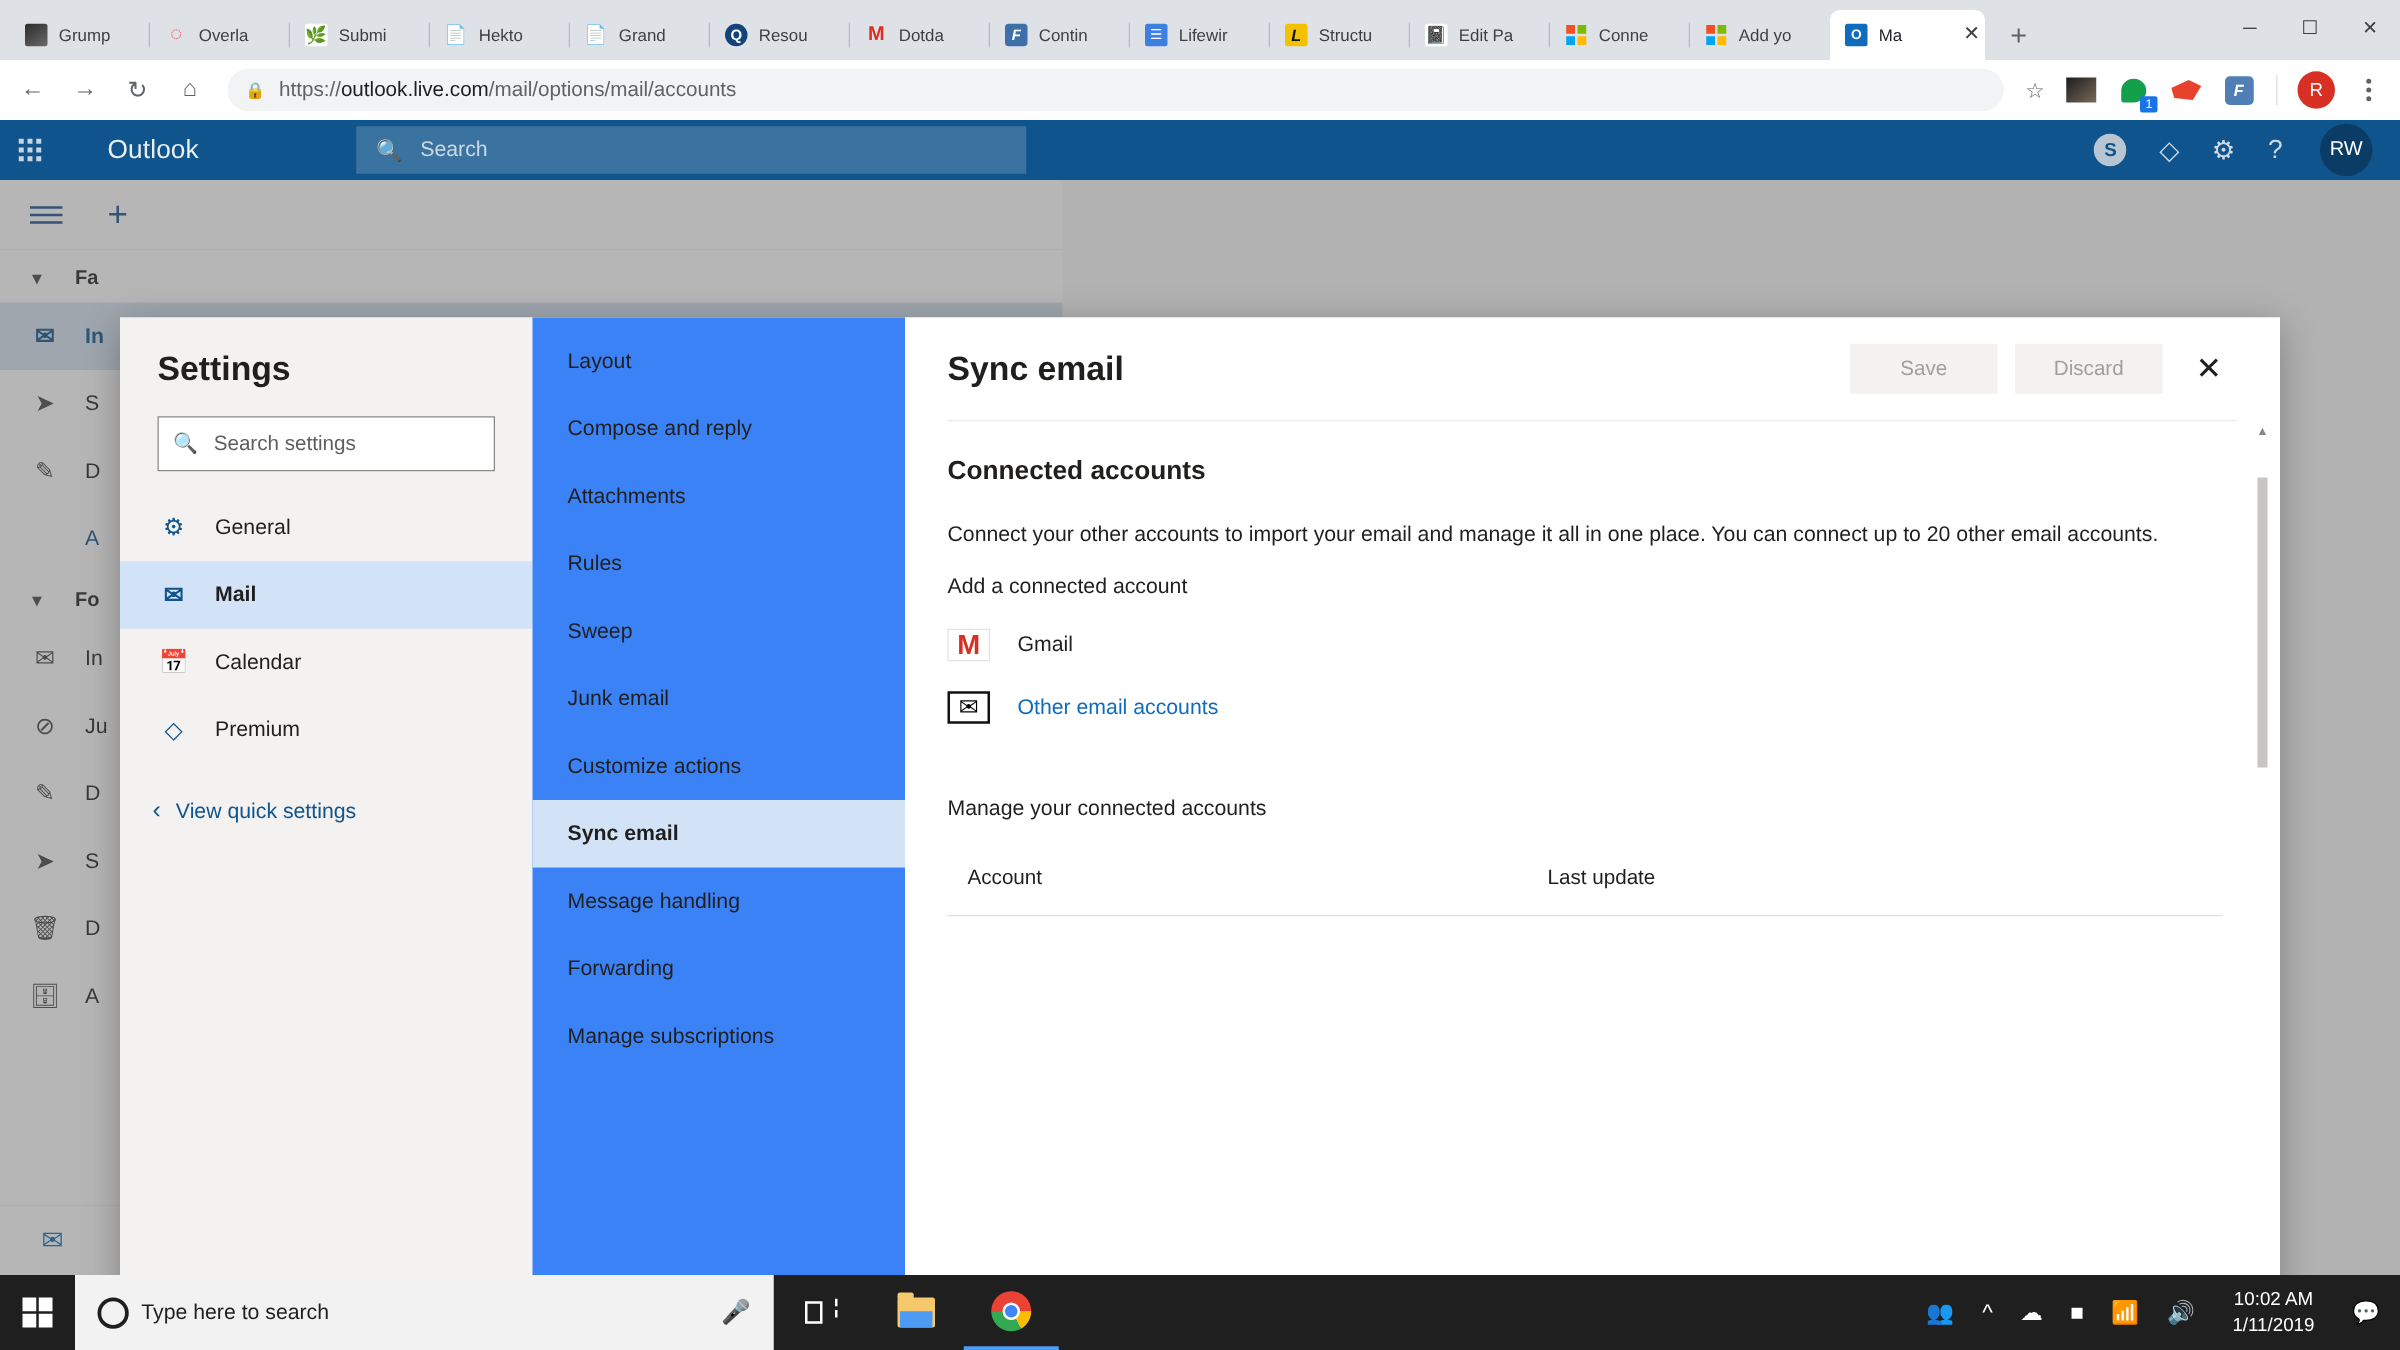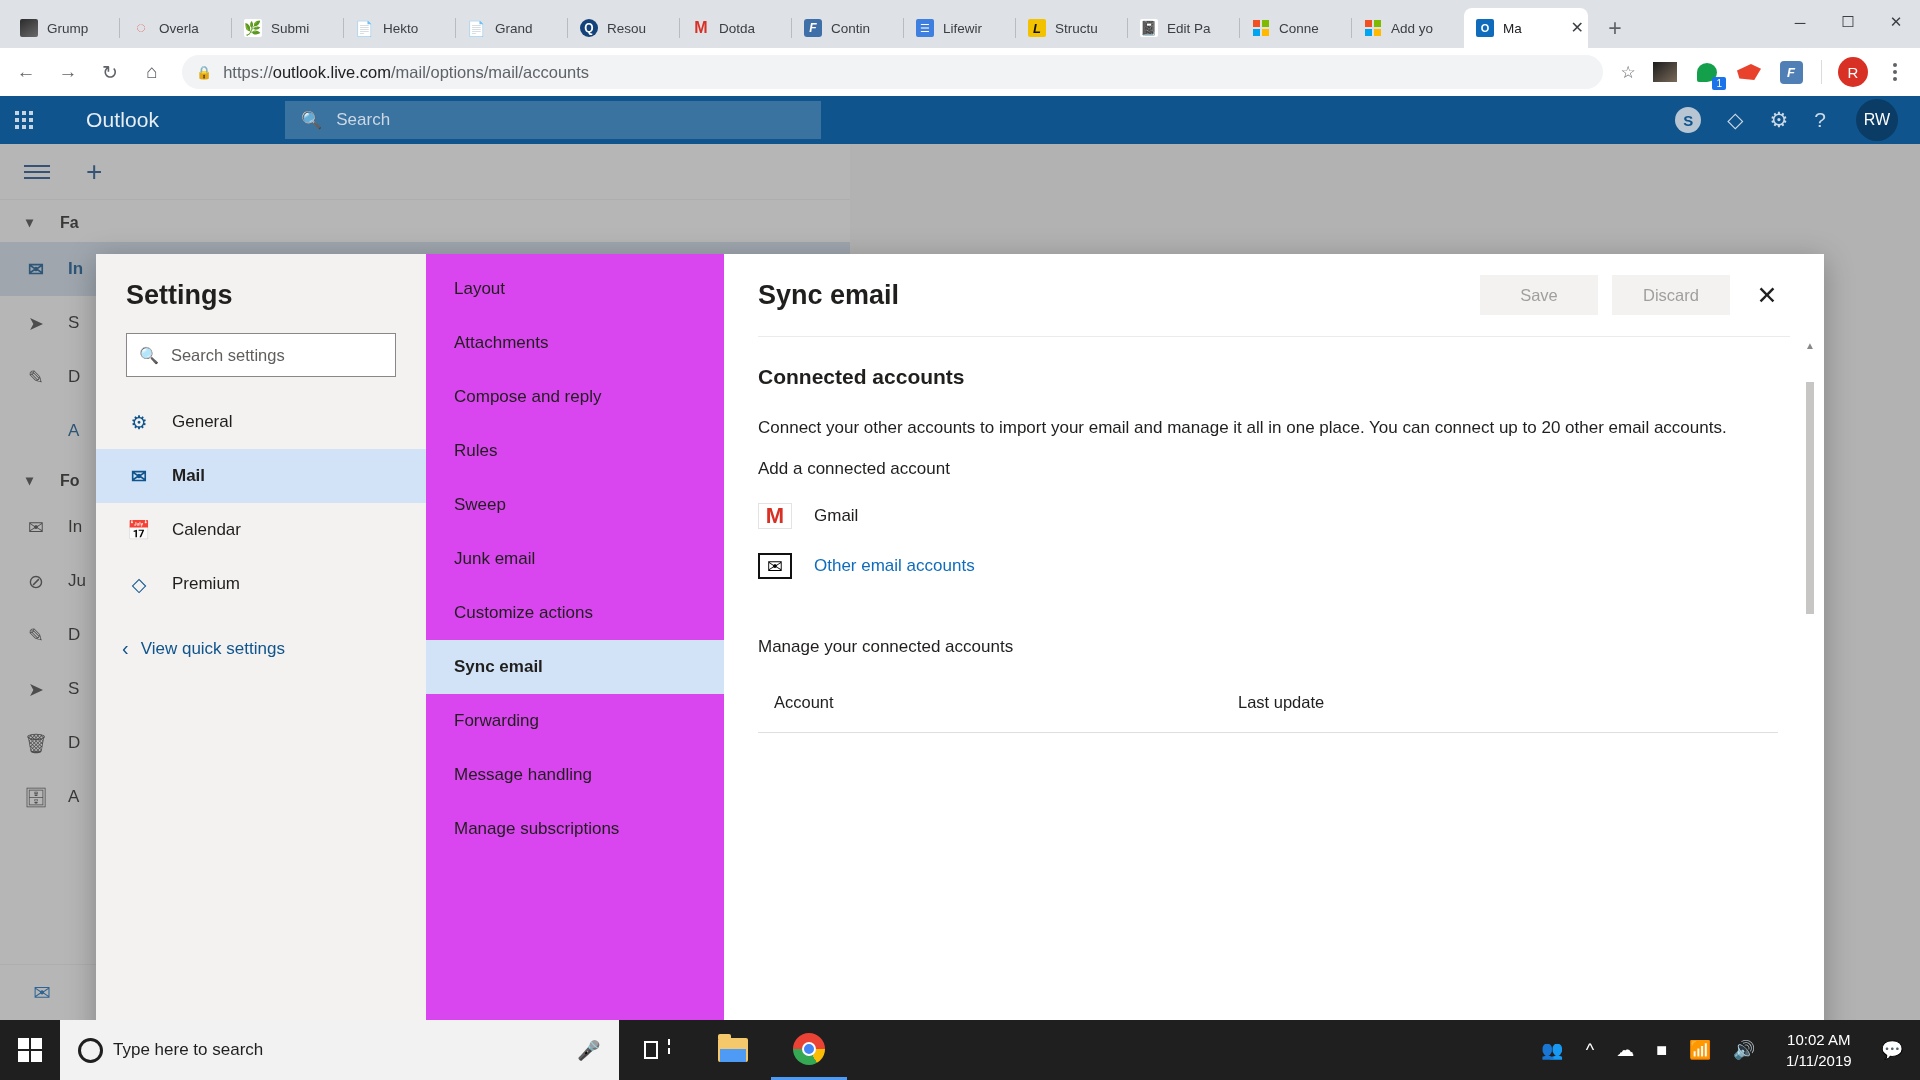--- a/index.html
+++ b/index.html
@@ -147,21 +147,21 @@
     height: 54px; display: flex; align-items: center; gap: 20px; padding-left: 30px;
     font-size: 17px; color: #201f1e;
   }
   .sideitem.sel { background: #d2e3f7; font-weight: 600; }
   .sideitem .si { width: 26px; display: flex; justify-content: center; color: #0f548c; }
   .quicklink {
     display: flex; align-items: center; gap: 12px; padding: 26px 0 0 26px;
     color: #0f548c; font-size: 17px;
   }
 
-  .dlg-mid { width: 298px; flex: 0 0 298px; background: #d946ef; padding-top: 8px; }
+  .dlg-mid { width: 298px; flex: 0 0 298px; background: #3b82f6; padding-top: 8px; }
   .miditem { height: 54px; display: flex; align-items: center; padding-left: 28px;
              font-size: 17px; color: #201f1e; }
   .miditem.sel { background: #d2e3f7; font-weight: 600; }
 
   .dlg-main { flex: 1 1 auto; background: #fff; position: relative; display: flex; flex-direction: column; }
   .mainhead { height: 82px; display: flex; align-items: center; padding: 0 34px 0 34px; gap: 14px; }
   .mainhead h2 { font-size: 27px; font-weight: 600; color: #201f1e; flex: 1 1 auto; }
   .hbtn {
     min-width: 118px; height: 40px; background: #f3f2f1; color: #a19f9d;
     font-size: 16.5px; display: flex; align-items: center; justify-content: center;
@@ -479,45 +479,45 @@
           <span style="font-size:20px">‹</span>
           <span>View quick settings</span>
         </div>
       </div>
 
       <div class="dlg-mid">
         <div class="miditem">
           <span>Layout</span>
           </div>
         <div class="miditem">
+          <span>Compose and reply</span>
+          </div>
+        <div class="miditem">
           <span>Attachments</span>
-          </div>
-        <div class="miditem">
-          <span>Compose and reply</span>
           </div>
         <div class="miditem">
           <span>Rules</span>
           </div>
         <div class="miditem">
           <span>Sweep</span>
           </div>
         <div class="miditem">
           <span>Junk email</span>
           </div>
         <div class="miditem">
           <span>Customize actions</span>
           </div>
         <div class="miditem sel">
           <span>Sync email</span>
           </div>
         <div class="miditem">
+          <span>Message handling</span>
+          </div>
+        <div class="miditem">
           <span>Forwarding</span>
-          </div>
-        <div class="miditem">
-          <span>Message handling</span>
           </div>
         <div class="miditem">
           <span>Manage subscriptions</span>
           </div>
       </div>
 
       <div class="dlg-main">
         <div class="mainhead">
           <h2>Sync email</h2>
           <div class="hbtn">Save</div>

